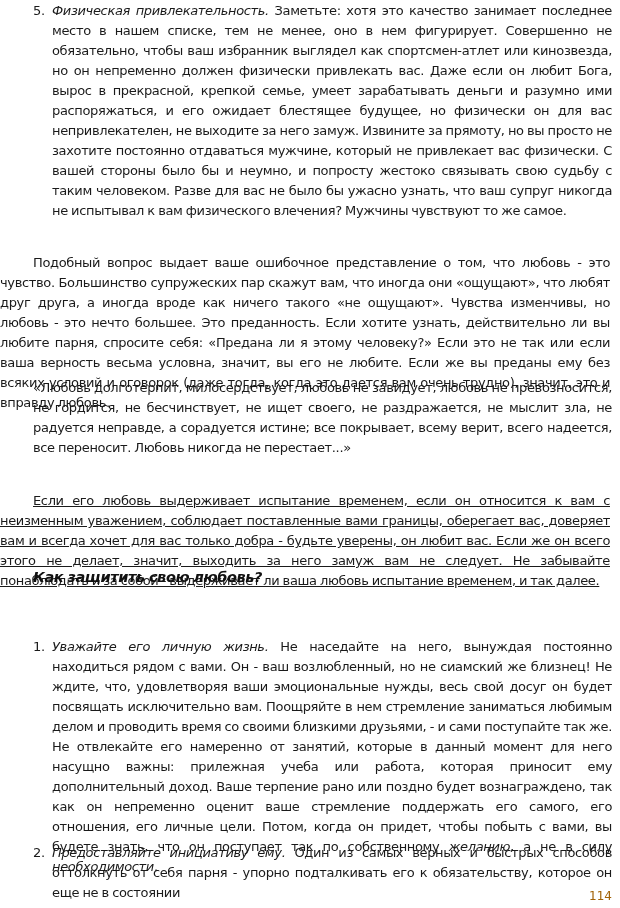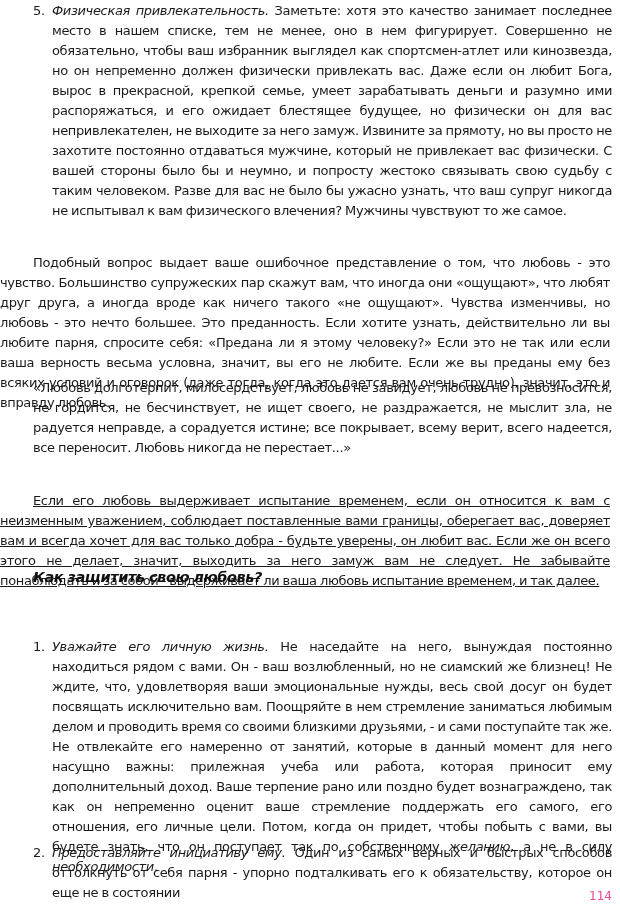--- a/index.html
+++ b/index.html
@@ -19,21 +19,21 @@
     .body-par { padding-left: 0; padding-right: 10px; text-indent: 33px; margin-top: 28px; }
     .quote { padding-left: 33px; padding-right: 8px; }
     .heading {
       position: absolute; left: 33px;
       font-weight: bold; font-style: italic; font-size: 14.5px;
       letter-spacing: -0.4px; line-height: 20px; color: #111;
     }
     em { }
     .page-number {
       position: absolute; right: 8px; top: 889px;
-      font-size: 12px; color: #ec4899; letter-spacing: 0;
+      font-size: 12px; color: #a16207; letter-spacing: 0;
     }
   </style>
 </head>
 <body>
 
 <div class="page">
 
   <div class="block" style="top:1px;">
     <p class="list-item">
       <span class="num">5.</span>

